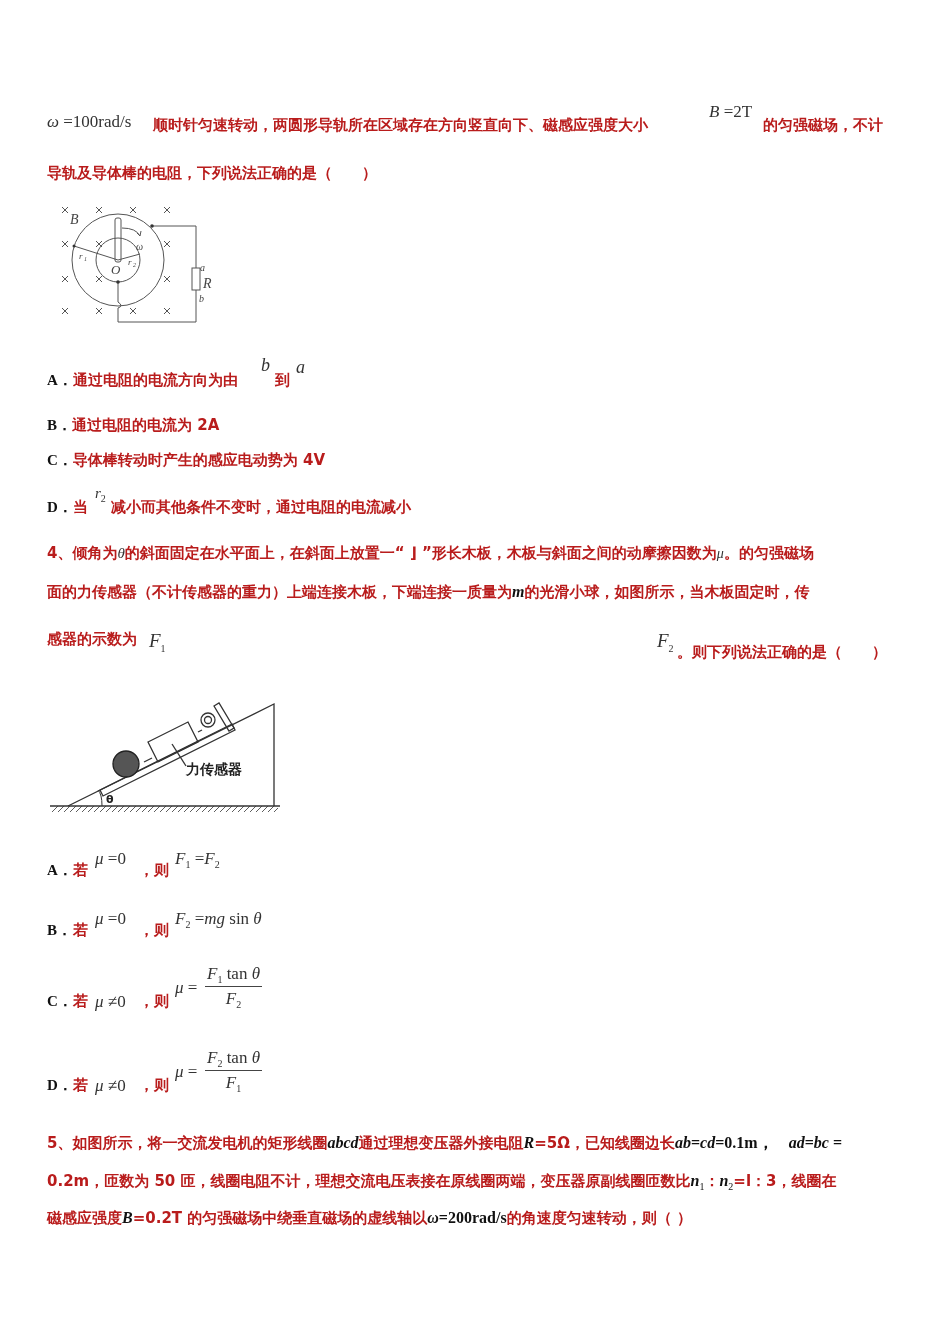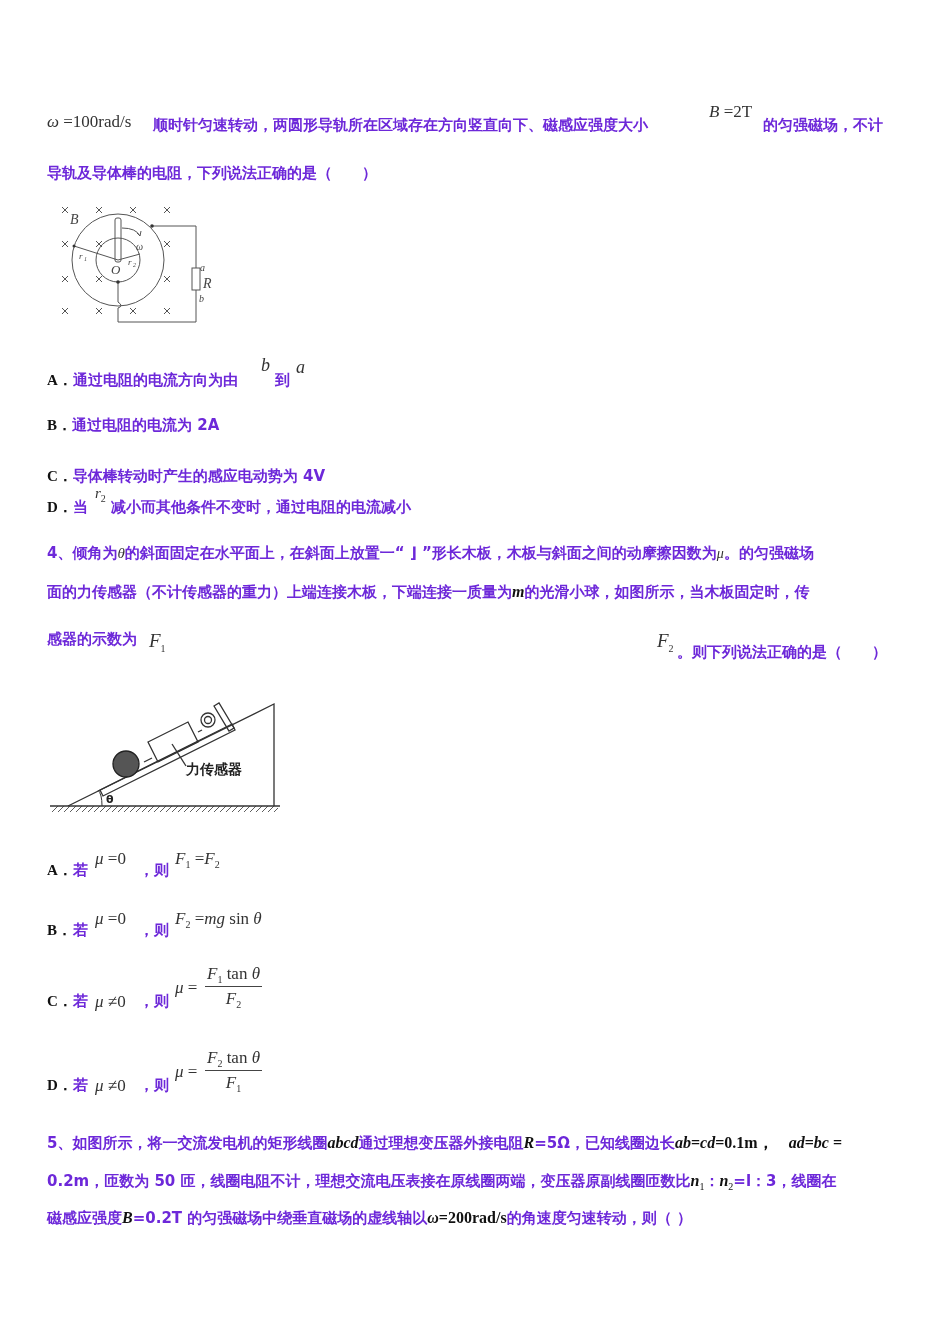--- a/index.html
+++ b/index.html
@@ -2,21 +2,21 @@
 <html><head>
 <meta charset="utf-8">
 <style>
   html, body { margin: 0; padding: 0; background: #ffffff; }
   body {
     width: 950px; height: 1344px; position: relative; overflow: hidden;
     font-family: "DejaVu Serif", "Liberation Serif", serif;
     color: #111;
   }
   .ab { position: absolute; white-space: nowrap; }
-  .cn { font-family: "DejaVu Sans", "Liberation Sans", sans-serif; font-weight: bold; font-size: 15px; color: #6d28d9; }
+  .cn { font-family: "DejaVu Sans", "Liberation Sans", sans-serif; font-weight: bold; font-size: 15px; color: #b91c1c; }
   .math { font-family: "Liberation Serif", "DejaVu Serif", serif; font-weight: normal; color: #333; font-size: 17px; }
   .mathi { font-style: italic; }
   .lbl { font-family: "Liberation Serif", "DejaVu Serif", serif; font-weight: bold; font-size: 15px; }
   sub { font-size: 10px; }
   .frac { display: inline-block; vertical-align: middle; text-align: center; }
   .frac .num { display: block; border-bottom: 1px solid #444; padding: 0 2px 1px 2px; }
   .frac .den { display: block; padding-top: 2px; }
   .bold-it { font-family: "Liberation Serif", serif; font-style: italic; font-weight: bold; }
   .bold-rm { font-family: "Liberation Serif", serif; font-weight: bold; }
 </style>
@@ -83,21 +83,21 @@
   <span class="ab cn" style="left:26px; top:16px;">通过电阻的电流方向为由</span>
   <span class="ab math mathi" style="left:214px; top:0px; font-size:18px;">b</span>
   <span class="ab cn" style="left:228px; top:16px;">到</span>
   <span class="ab math mathi" style="left:249px; top:2px; font-size:18px;">a</span>
 </div>
 
 <div class="ab" style="left:47px; top:415px;">
   <span class="lbl">B．</span><span class="cn">通过电阻的电流为 2A</span>
 </div>
 
-<div class="ab" style="left:47px; top:466px;">
+<div class="ab" style="left:47px; top:450px;">
   <span class="lbl">C．</span><span class="cn">导体棒转动时产生的感应电动势为 4V</span>
 </div>
 
 <div class="ab" style="left:47px; top:485px; width:420px; height:36px;">
   <span class="ab lbl" style="left:0; top:13px;">D．</span>
   <span class="ab cn" style="left:26px; top:13px;">当</span>
   <span class="ab math mathi" style="left:48px; top:0px; font-size:15px;"><span>r</span><sub style="font-style:normal">2</sub></span>
   <span class="ab cn" style="left:64px; top:13px;">减小而其他条件不变时，通过电阻的电流减小</span>
 </div>
 

